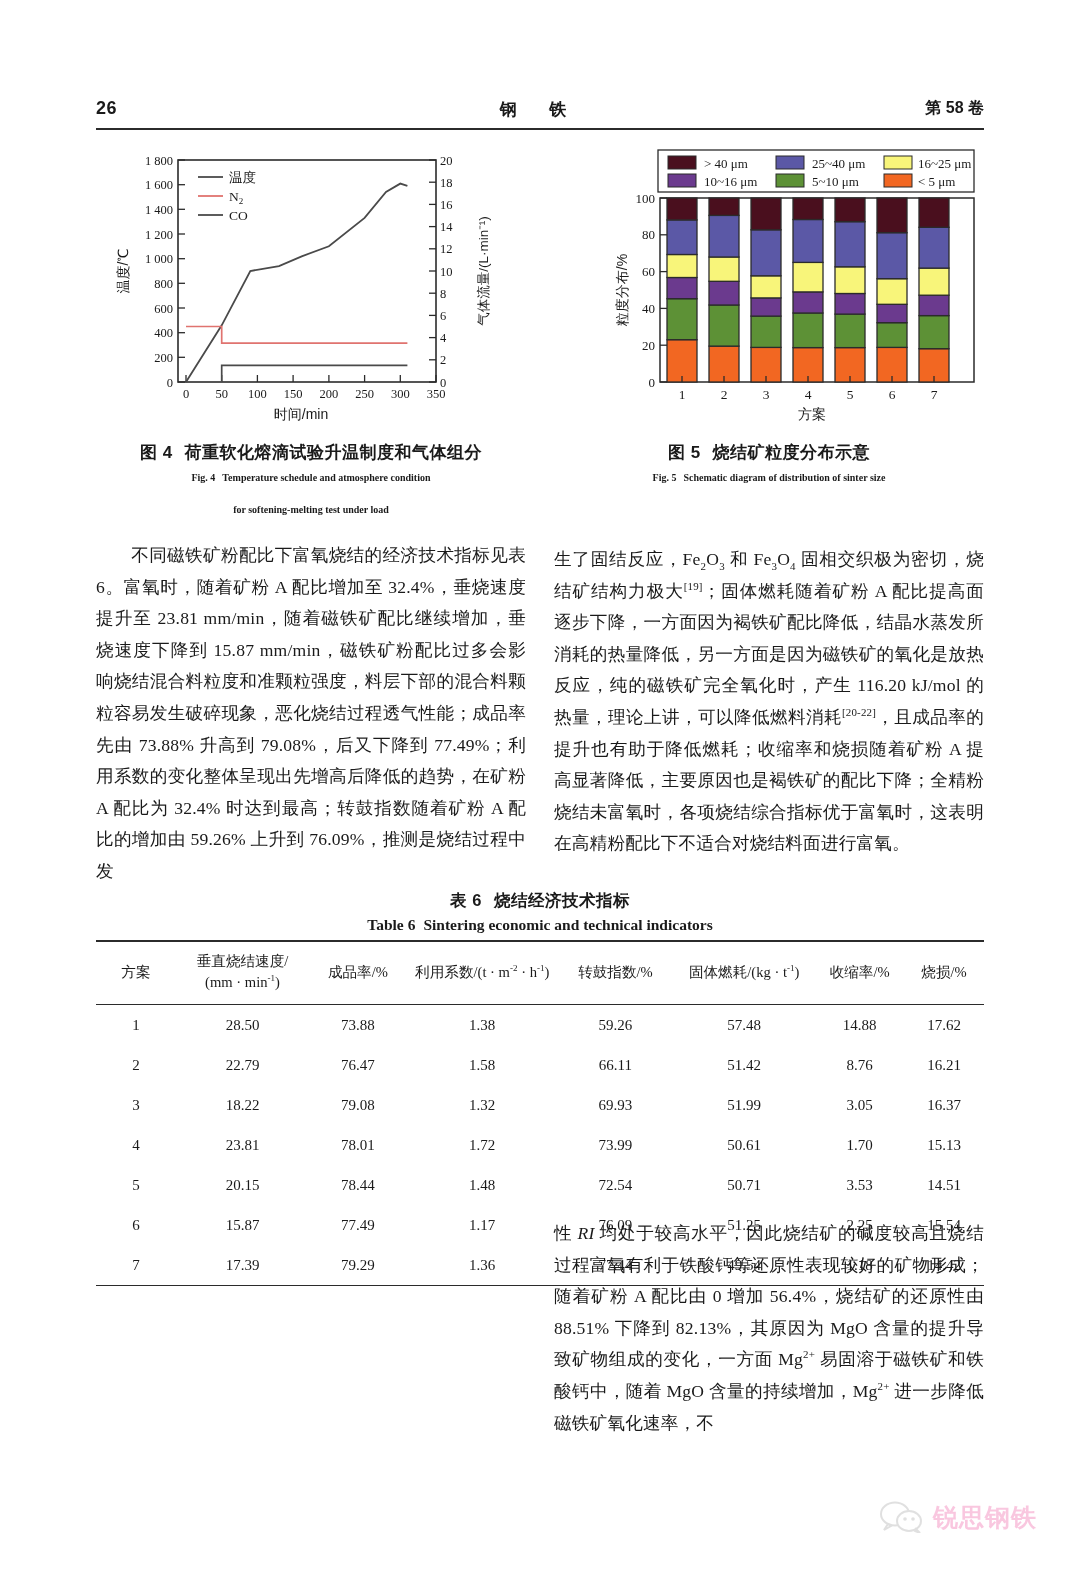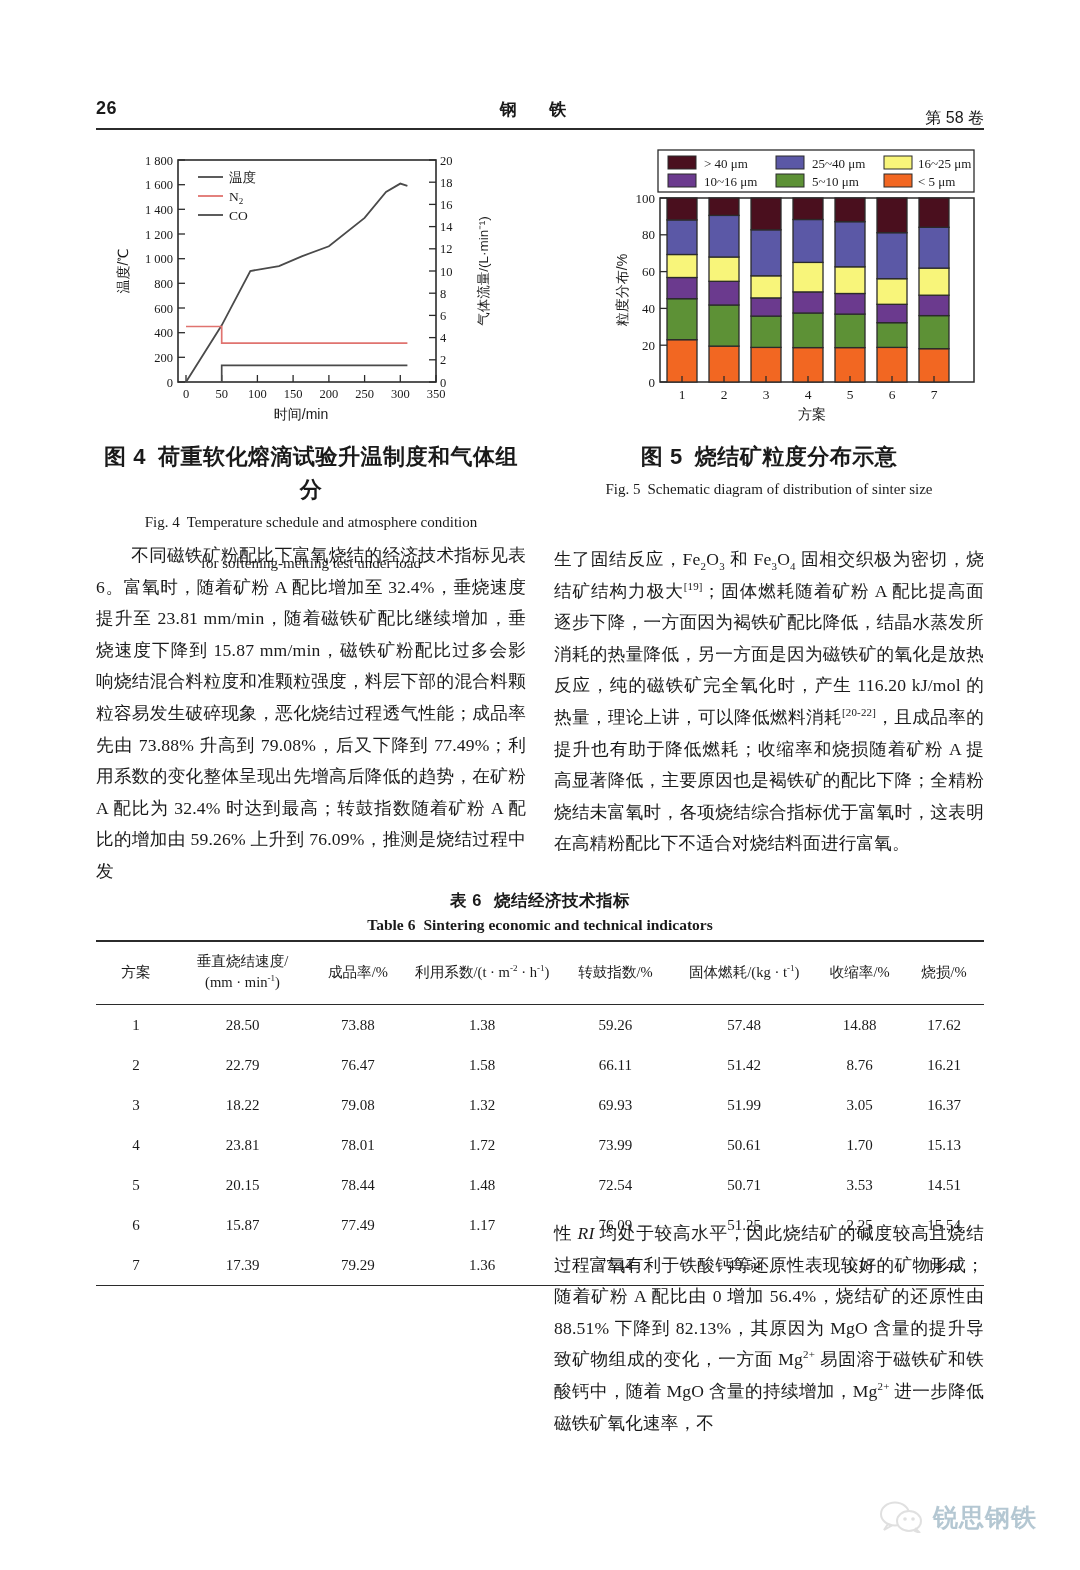--- a/index.html
+++ b/index.html
@@ -15,42 +15,42 @@
   .page { position:absolute; left:0; top:0; width:1080px; height:1570px; }
 
   
   .runhead {
     position:absolute; left:96px; top:98px; width:888px; height:30px;
   }
   .runhead .pg { position:absolute; left:0; top:0; font-weight:bold; font-size:18px; letter-spacing:0.5px;
      font-family:"Liberation Sans", sans-serif; }
   .runhead .jtitle { position:absolute; left:0; right:0; top:0; text-align:center;
      font-weight:bold; font-size:17px; letter-spacing:14px; font-family:"Liberation Sans", sans-serif; }
-  .runhead .vol { position:absolute; right:0; top:10px; font-size:16px; font-weight:normal;
+  .runhead .vol { position:absolute; right:0; top:0; font-size:16px; font-weight:bold;
      font-family:"Liberation Sans", sans-serif; }
   .runrule { position:absolute; left:96px; top:128px; width:888px; height:2px; background:#2b2b2b; }
 
   
   .figrow { position:absolute; left:96px; top:146px; width:888px; height:300px; }
 
   .fig { position:absolute; top:0; }
   .fig4 { left:10px; width:400px; height:285px; }
   .fig5 { left:516px; width:372px; height:285px; }
 
   svg { display:block; }
 
   
   .caps { position:absolute; left:96px; top:440px; width:888px; }
   .cap-col { position:absolute; top:0; width:430px; text-align:center; }
   .cap-left { left:0; }
   .cap-right { left:458px; }
-  .cap-cn { font-family:"Liberation Sans", sans-serif; font-weight:bold; font-size:22px;
+  .cap-cn { font-family:"Liberation Sans", sans-serif; font-weight:bold; font-size:17px;
             letter-spacing:0.5px; line-height:1.5; }
   .cap-cn .lbl { margin-right:12px; }
-  .cap-en { font-weight:normal; font-size:15px; line-height:1.65; margin-top:4px;
+  .cap-en { font-weight:bold; font-size:10px; line-height:1.65; margin-top:4px;
             font-family:"Liberation Serif", serif; }
   .cap-en .lbl { margin-right:7px; }
 
   
   .col { position:absolute; width:430px; font-size:17.6px; line-height:31.6px;
          text-align:justify; text-justify:inter-ideograph; letter-spacing:0.2px; }
   .col p { margin:0; }
   .col p.ind { text-indent:2em; }
   .col-left-a  { left:96px;  top:540px; }
   .col-right-a { left:554px; top:544px; }
@@ -78,21 +78,21 @@
   table.t6 thead tr.hrow th { padding:9px 2px 11px; vertical-align:middle;
       border-top:2.2px solid #2b2b2b; border-bottom:1.1px solid #2b2b2b; font-size:14.6px; line-height:1.45; }
   table.t6 tbody td { padding:11.5px 2px; font-size:15px; }
   table.t6 tbody tr:last-child td { border-bottom:1.6px solid #2b2b2b; }
   .nw { white-space:nowrap; }
 
   
   .wm { position:absolute; left:880px; top:1486px; width:190px; height:62px;
         opacity:0.30; display:flex; align-items:center; gap:9px; }
   .wm-txt { font-family:"Liberation Sans", sans-serif; font-size:25px; font-weight:bold;
-            color:#0c4a6e; letter-spacing:1px; }
+            color:#ec4899; letter-spacing:1px; }
 </style>
 </head>
 <body>
 
 <div class="page">
 
   <div class="runhead">
     <span class="pg">26</span>
     <span class="jtitle">钢 铁</span>
     <span class="vol">第 58 卷</span>

